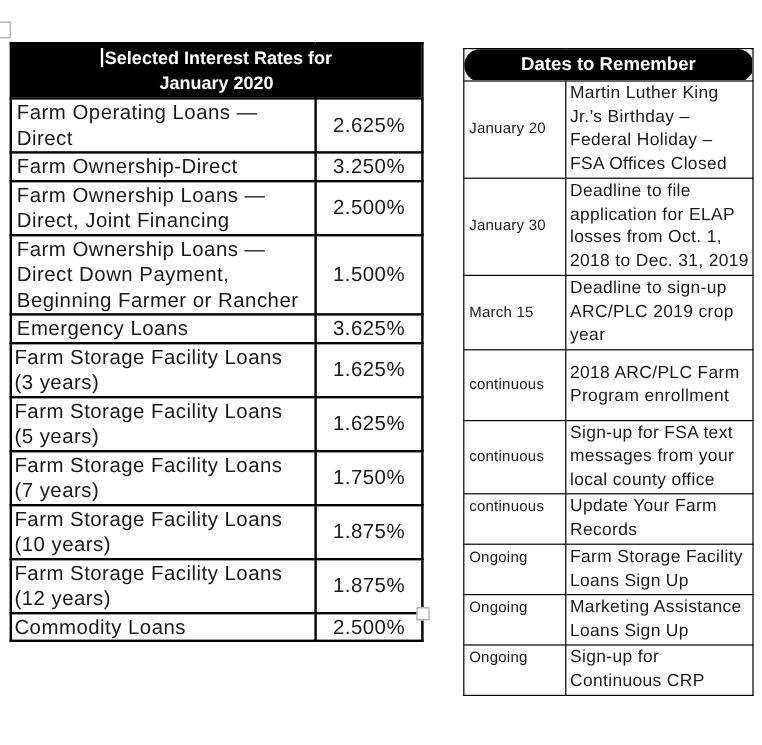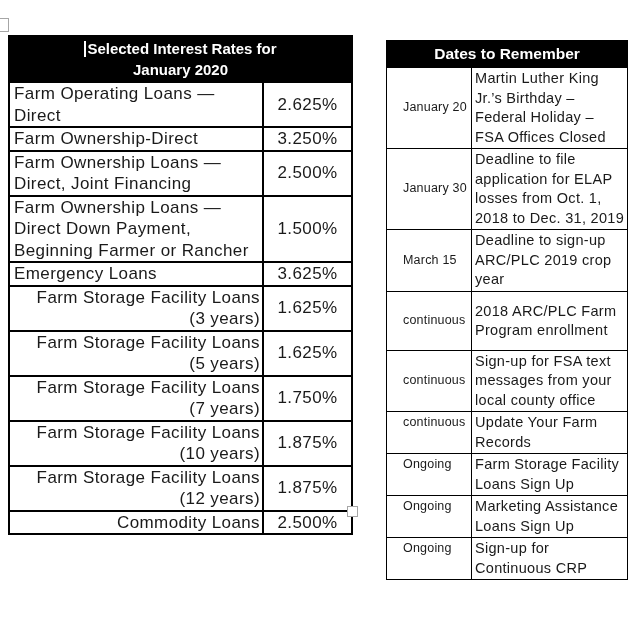--- a/index.html
+++ b/index.html
@@ -18,39 +18,39 @@
     background:var(--header_bg); color:var(--header_text);
     font-weight:bold; font-size:15px; line-height:21px;
     text-align:center; padding:1px 0;margin-left:36px;
   }
   .rates .title-text { white-space:pre-line; }
   .rates td {
     font-size:17px; letter-spacing:0.4px; line-height:21.5px;
     vertical-align:middle; white-space:pre-line; padding:0 2px;
   }
   .rates td.desc { text-align:left; padding-left:4px; }
-  .rates td.desc.center { text-align:right; padding-left:2px; }
+  .rates td.desc.center { text-align:left; padding-left:2px; }
   .rates td.rate { text-align:center; }
 
   .caret {
     display:inline-block; width:2px; height:16px;
     background:var(--header_text); vertical-align:-3px; margin-right:1px;
   }
 
   
   .dates { position:absolute; left:386px; top:40px; width:241px; }
   .dates th, .dates td { border:1.5px solid var(--border); overflow:hidden; }
   .dates thead th {
     background:var(--header_bg); color:var(--header_text);
-    font-weight:bold; font-size:15.5px; text-align:center; padding:4px 0;
+    font-weight:bold; font-size:15.5px; text-align:center; padding:4px 0;border-radius:13px;
   }
   .dates td {
     white-space:pre-line; line-height:19.5px; padding:1px 2px;
   }
-  .dates td.date { font-size:12.5px; letter-spacing:0.2px; padding-left:16px; }
+  .dates td.date { font-size:12.5px; letter-spacing:0.2px; padding-left:4px; }
   .dates td.event { font-size:14.5px; letter-spacing:0.3px; padding-left:3px; }
   .dates tr .vm { vertical-align:middle; }
   .dates tr .vt { vertical-align:top; }
   .dates tr.tall td.event { padding-top:10px; padding-bottom:9px;margin-left:24px; }
 
   
   .handle { position:absolute; background:#ffffff; border:1px solid var(--handle_border); }
   .handle-anchor { left:-5px; top:18px; width:12px; height:12px; }
   .handle-resize { left:347px; top:506px; width:9px; height:9px; }
 </style>

